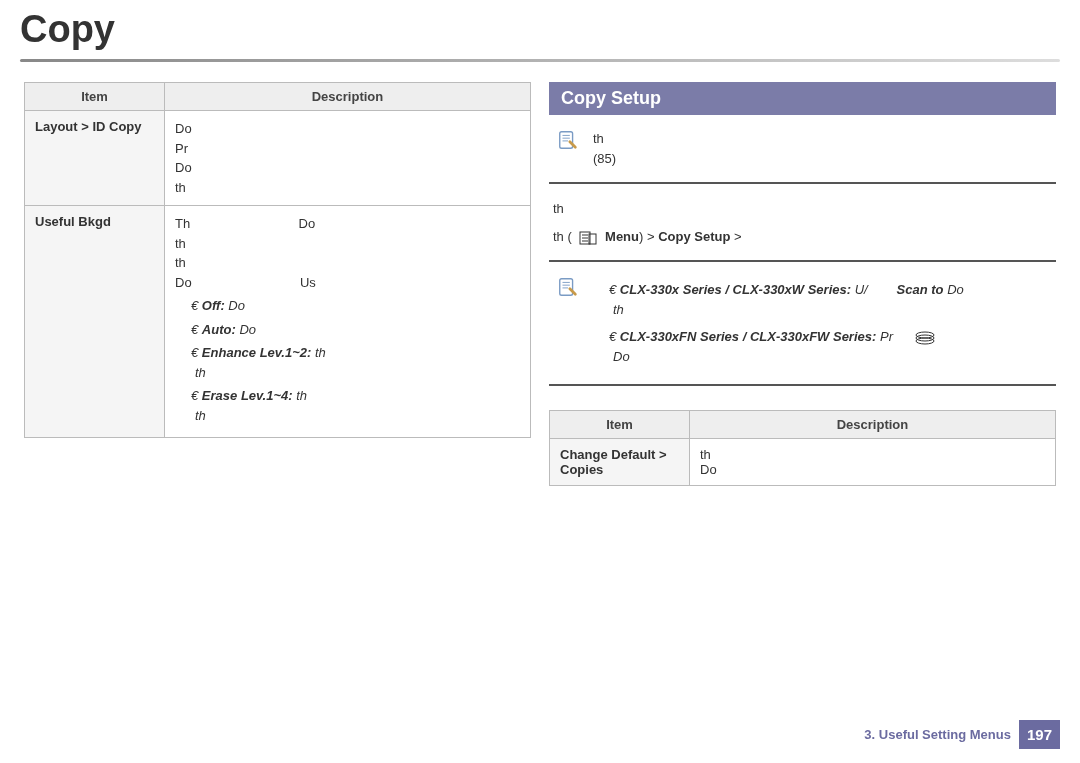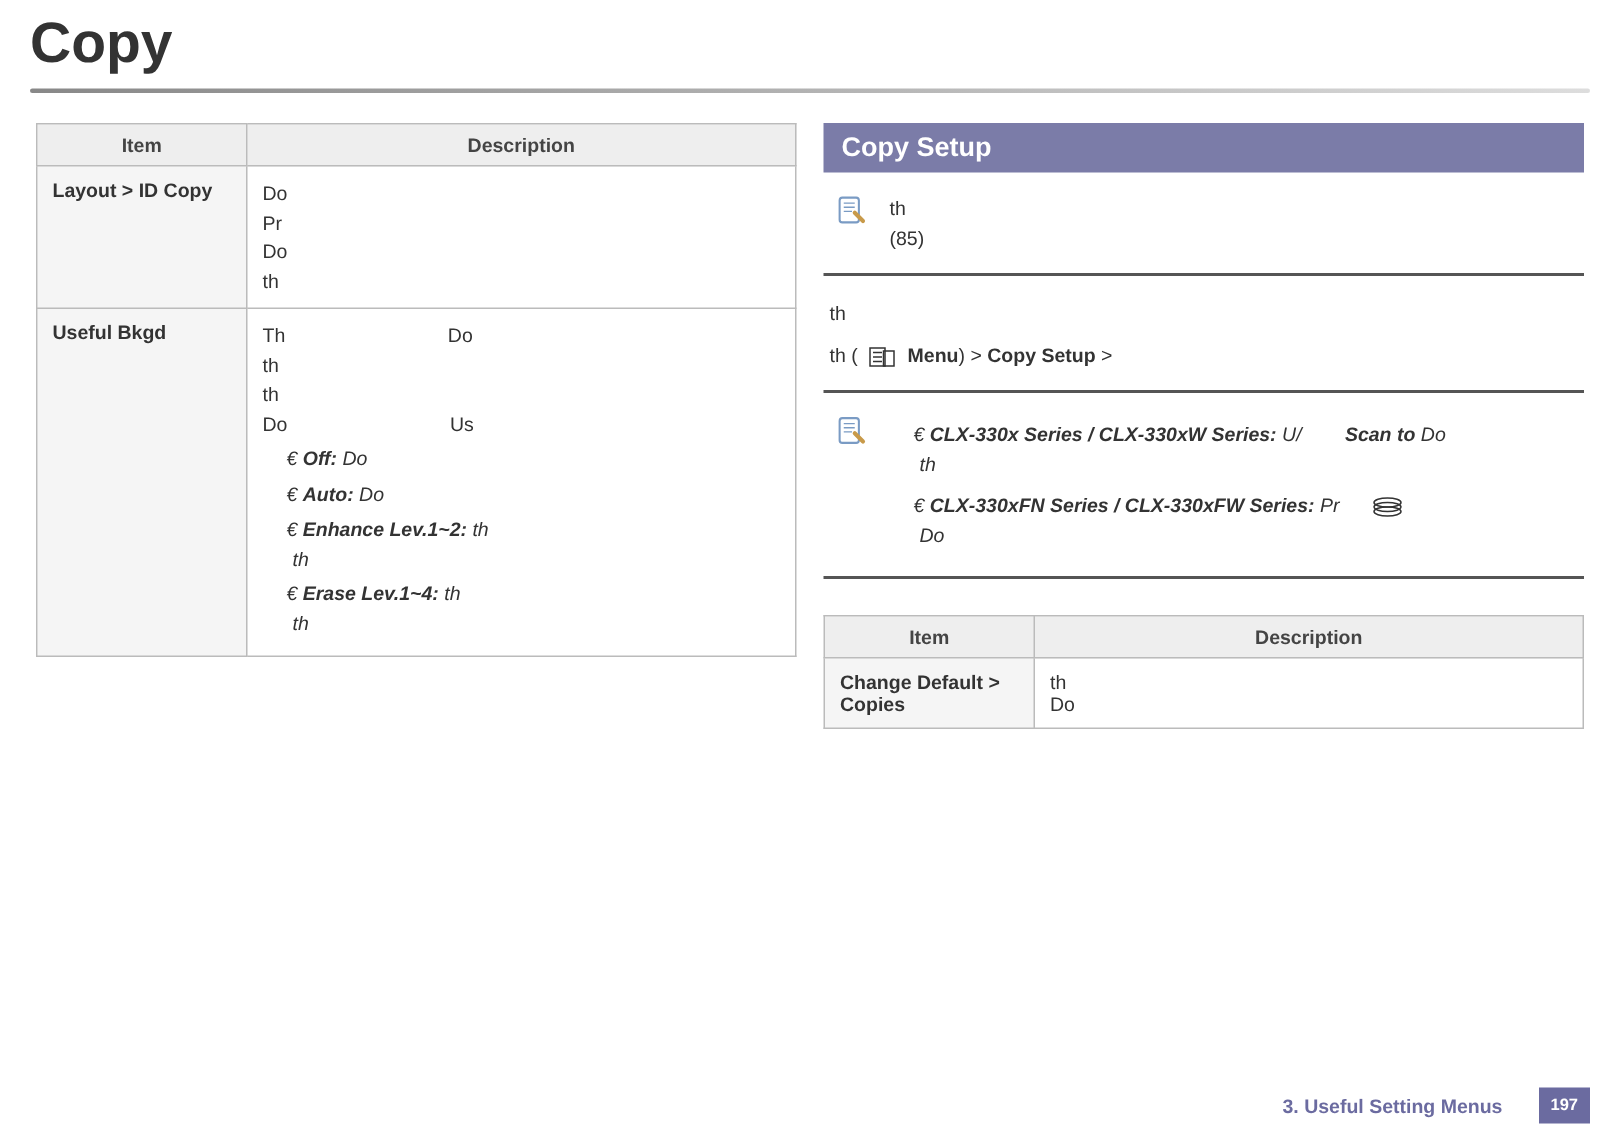--- a/index.html
+++ b/index.html
@@ -90,28 +90,28 @@
   }
   .glyph { display: inline-block; vertical-align: middle; margin: 0 4px; }
   .footer {
     position: absolute;
     bottom: 14px;
     right: 20px;
     font-size: 13px;
     font-weight: bold;
     display: flex;
     align-items: center;
-    gap: 24px;
+    gap: 8px;
   }
   .footer .chapter { color: #6b6ba0; }
   .pagebox {
     background: #6b6ba0;
     color: #fff;
     padding: 6px 8px;
-    font-size: 11px;
+    font-size: 15px;
   }
 </style>
 </head>
 <body>
 
 <div class="page-title">Copy</div>
 <div class="title-underline"></div>
 
 <div class="content">
   <div class="col">

